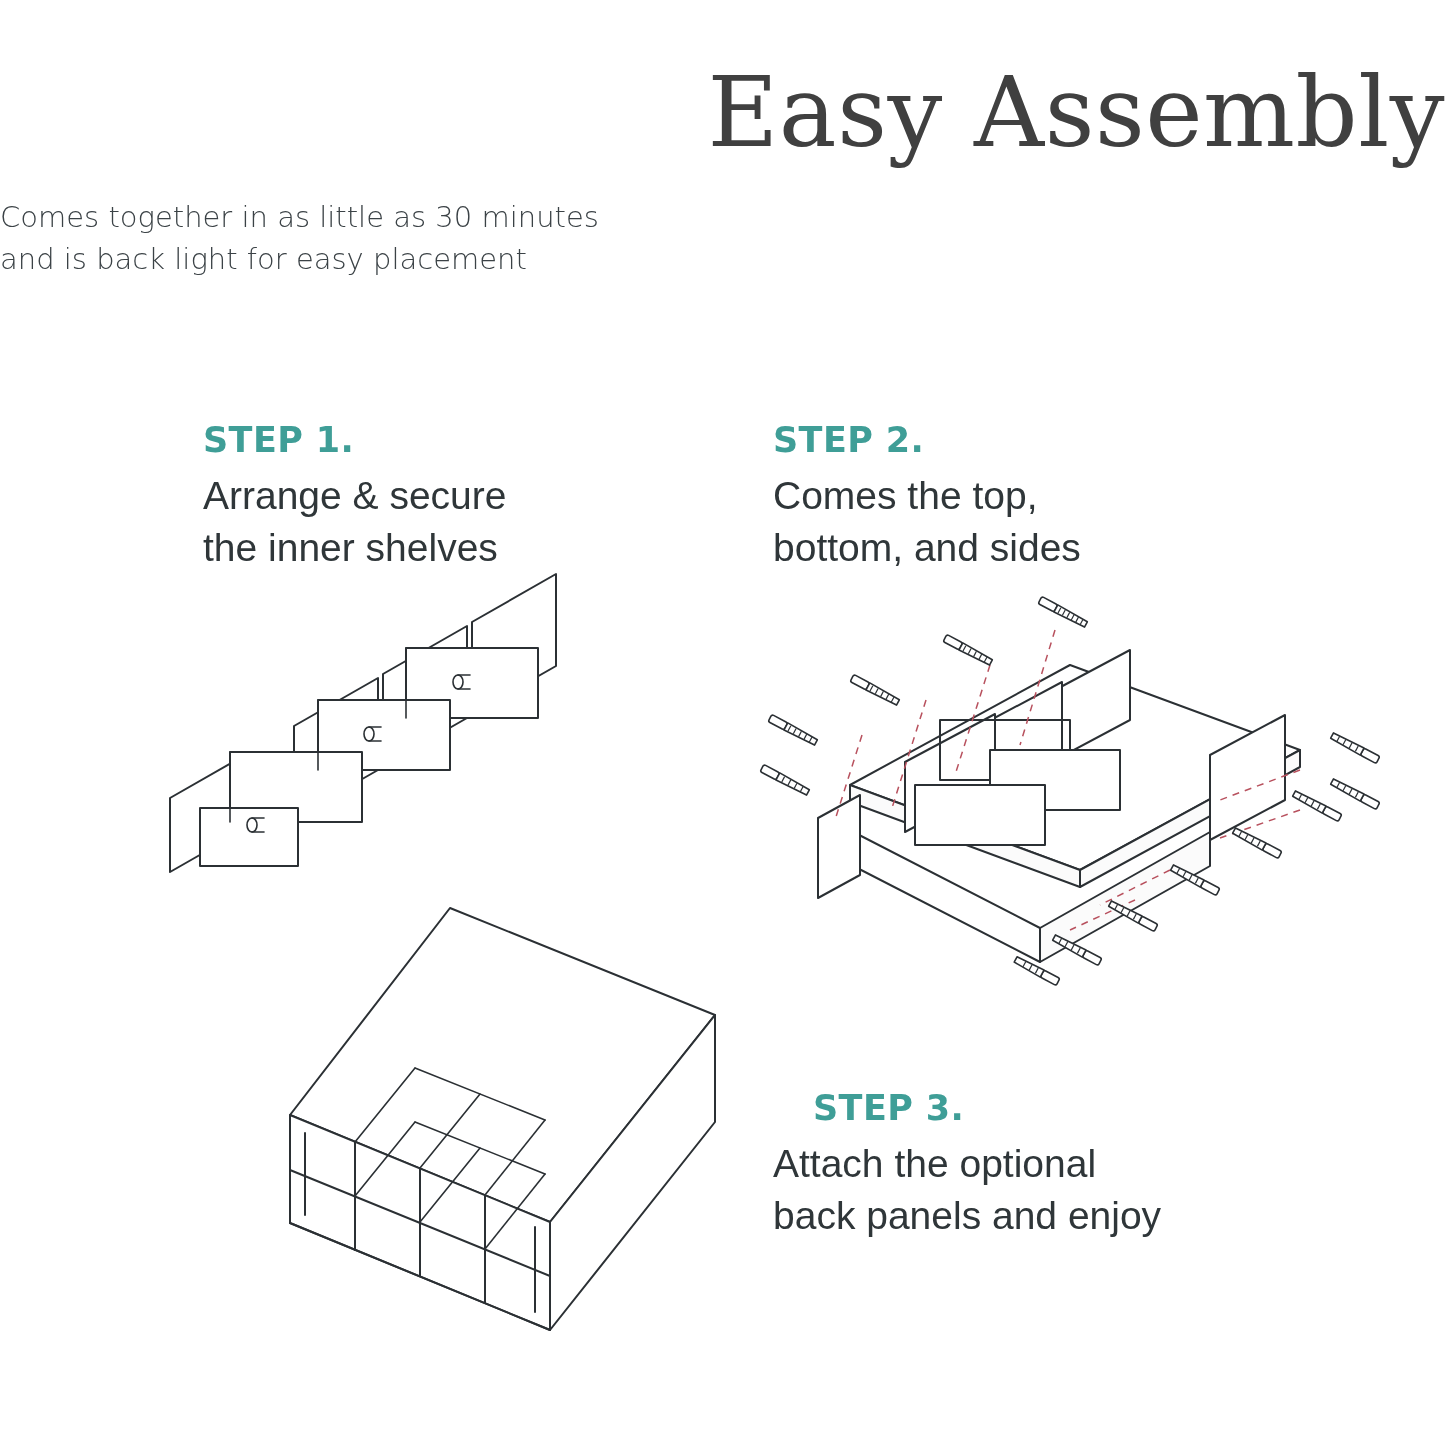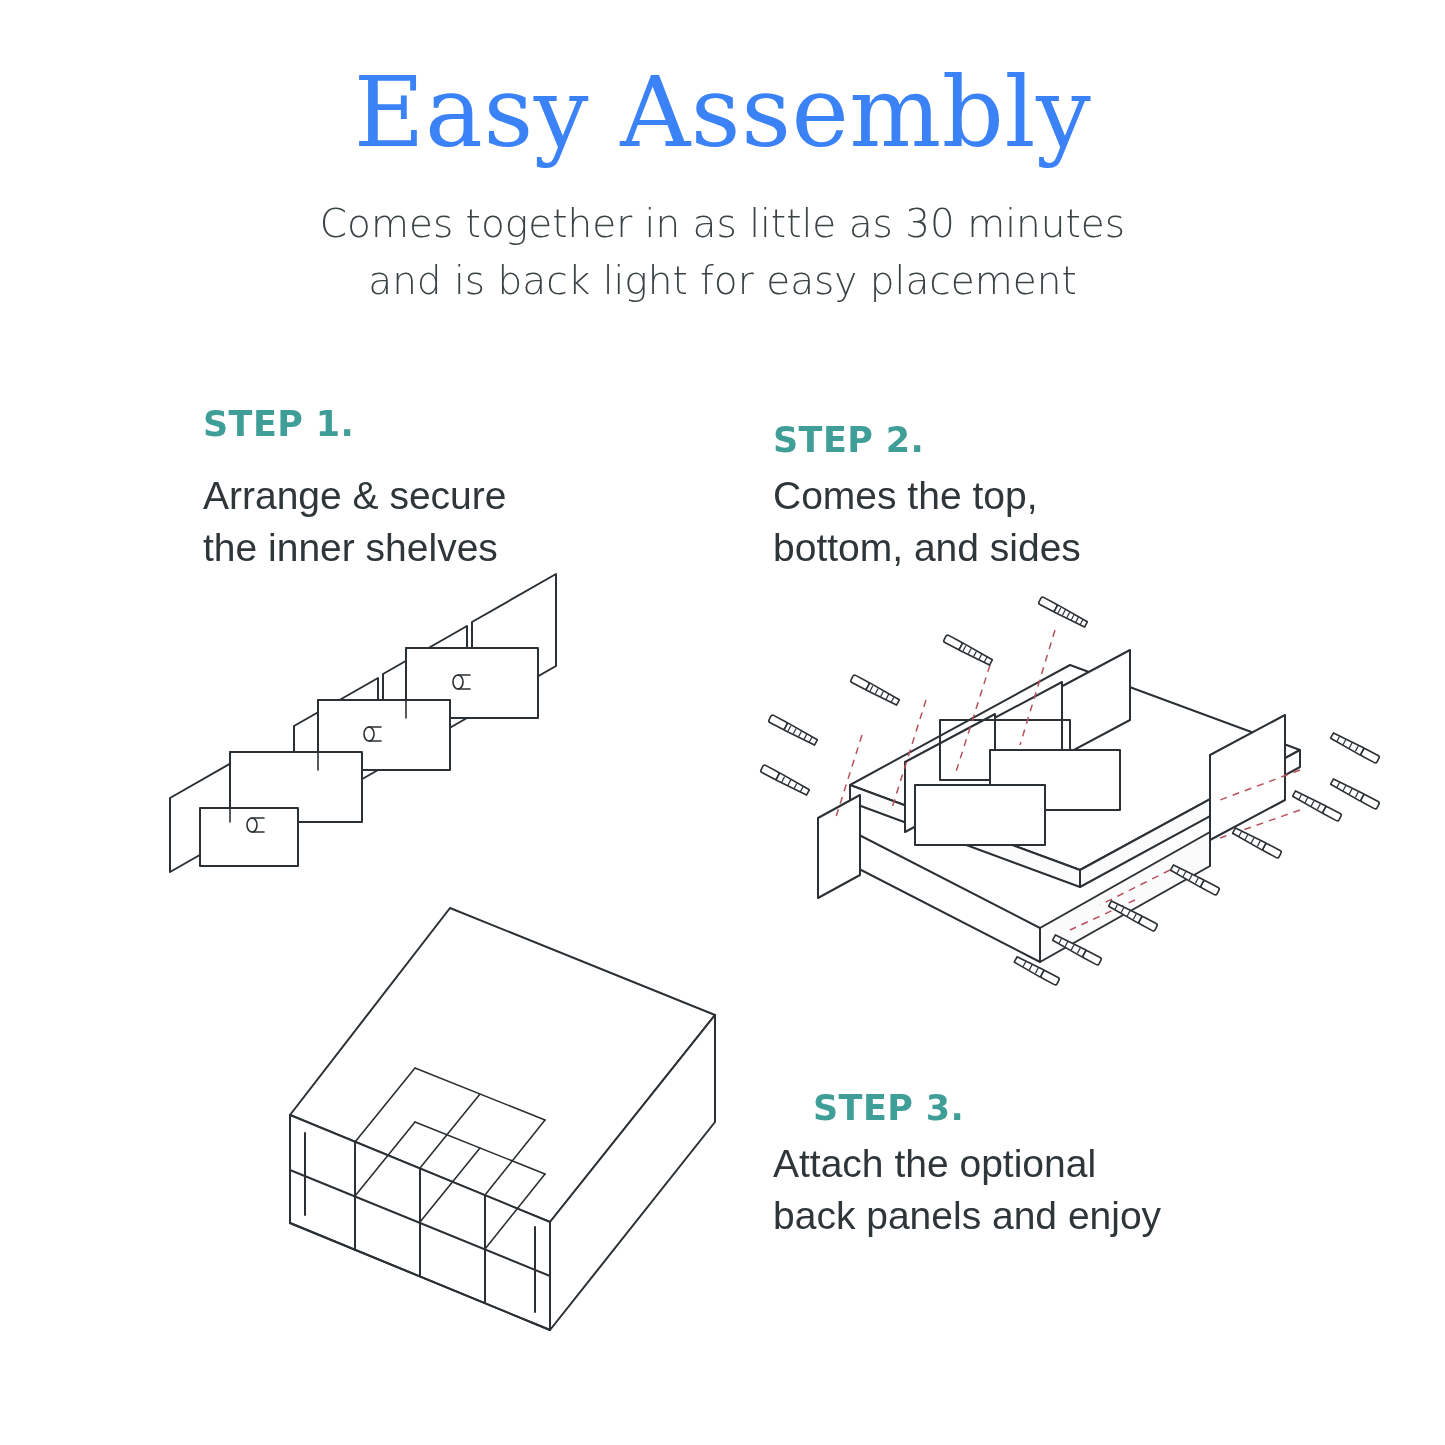--- a/index.html
+++ b/index.html
@@ -19,37 +19,36 @@
     inset: 0;
     background: #ffffff;
   }
 
   
   .headline {
     position: absolute;
     top: 60px;
     left: 0;
     width: 1445px;
-    text-align: center;
+    text-align: right;
     font-family: "DejaVu Serif", serif;
     font-size: 97px;
     font-weight: 400;
     letter-spacing: 0.5px;
-    color: #3b82f6;
+    color: #404040;
     line-height: 1.1;
   }
   .subhead {
     position: absolute;
     top: 196px;
     left: 0;
     width: 1445px;
-    text-align: center;
     font-family: "DejaVu Sans", sans-serif;
     font-weight: 300;
-    font-size: 39px;
+    font-size: 29px;
     line-height: 1.45;
     color: #3b4246;
   }
   .subhead .line2 { display: block; }
 
   
   .step-title {
     position: absolute;
     font-family: "DejaVu Sans", sans-serif;
     font-weight: 700;
@@ -59,21 +58,21 @@
   }
   .step-body {
     position: absolute;
     font-family: Liberation Sans, sans-serif;
     font-size: 39px;
     line-height: 1.33;
     color: #2f3639;
   }
   .step-body span { display: block; }
 
-  #step1-title { left: 203px; top: 404px; }
+  #step1-title { left: 203px; top: 420px; }
   #step1-body  { left: 203px; top: 470px; }
 
   #step2-title { left: 773px; top: 420px; }
   #step2-body  { left: 773px; top: 470px; }
 
   #step3-title { left: 773px; top: 1088px; margin-left: 40px; }
   #step3-body  { left: 773px; top: 1138px; }
 
   
   .illus {

